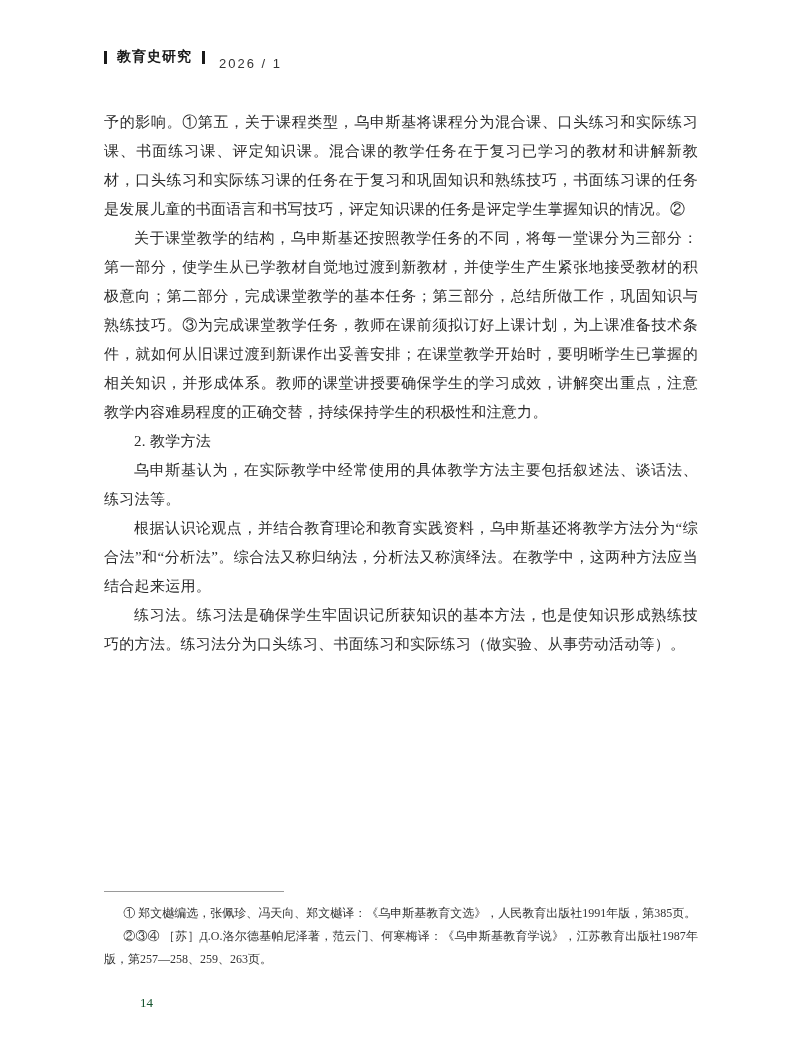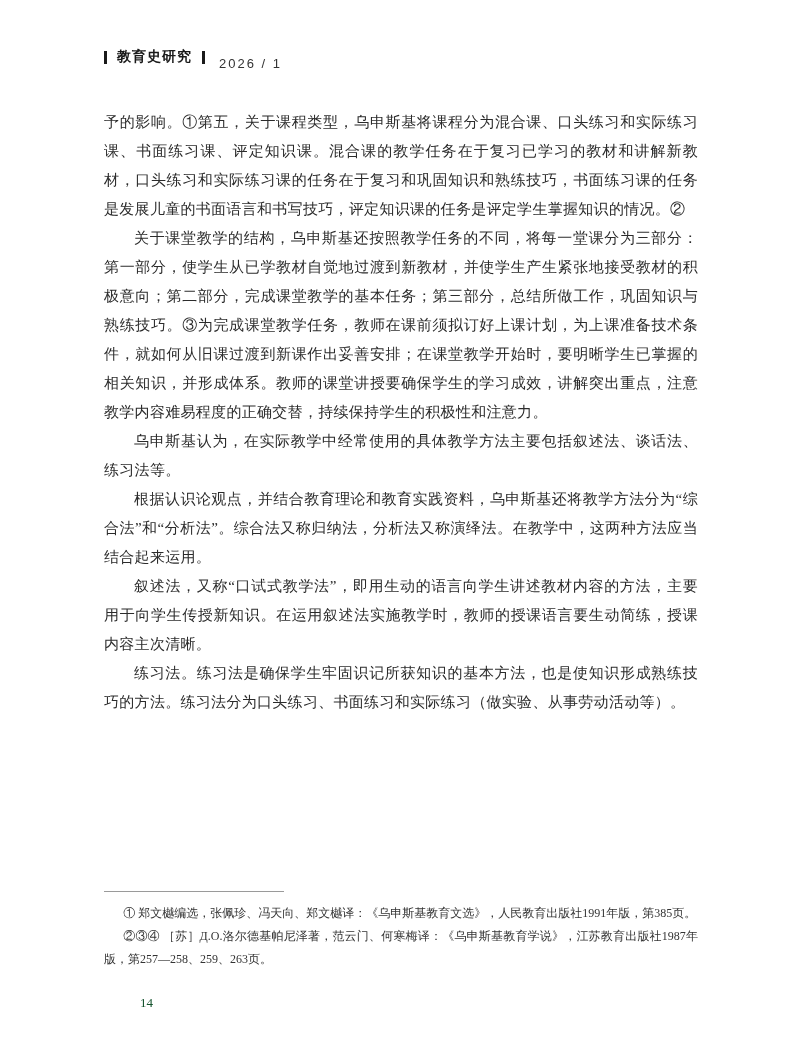--- a/index.html
+++ b/index.html
@@ -104,23 +104,23 @@
   <div class="header">
     <span class="bar"></span>
     <span class="journal">教育史研究</span>
     <span class="bar"></span>
     <span class="issue">2026 / 1</span>
   </div>
 
   <div class="body">
     <p class="para no-indent">予的影响。①第五，关于课程类型，乌申斯基将课程分为混合课、口头练习和实际练习课、书面练习课、评定知识课。混合课的教学任务在于复习已学习的教材和讲解新教材，口头练习和实际练习课的任务在于复习和巩固知识和熟练技巧，书面练习课的任务是发展儿童的书面语言和书写技巧，评定知识课的任务是评定学生掌握知识的情况。②</p>
     <p class="para">关于课堂教学的结构，乌申斯基还按照教学任务的不同，将每一堂课分为三部分：第一部分，使学生从已学教材自觉地过渡到新教材，并使学生产生紧张地接受教材的积极意向；第二部分，完成课堂教学的基本任务；第三部分，总结所做工作，巩固知识与熟练技巧。③为完成课堂教学任务，教师在课前须拟订好上课计划，为上课准备技术条件，就如何从旧课过渡到新课作出妥善安排；在课堂教学开始时，要明晰学生已掌握的相关知识，并形成体系。教师的课堂讲授要确保学生的学习成效，讲解突出重点，注意教学内容难易程度的正确交替，持续保持学生的积极性和注意力。</p>
+    <p class="para">2. 教学方法</p>
     <p class="para">乌申斯基认为，在实际教学中经常使用的具体教学方法主要包括叙述法、谈话法、练习法等。</p>
     <p class="para">根据认识论观点，并结合教育理论和教育实践资料，乌申斯基还将教学方法分为“综合法”和“分析法”。综合法又称归纳法，分析法又称演绎法。在教学中，这两种方法应当结合起来运用。</p>
-    <p class="para">叙述法，又称“口试式教学法”，即用生动的语言向学生讲述教材内容的方法，主要用于向学生传授新知识。在运用叙述法实施教学时，教师的授课语言要生动简练，授课内容主次清晰。</p>
     <p class="para">练习法。练习法是确保学生牢固识记所获知识的基本方法，也是使知识形成熟练技巧的方法。练习法分为口头练习、书面练习和实际练习（做实验、从事劳动活动等）。</p>
   </div>
 
   <div class="footnotes">
     <div class="fn-rule"></div>
     <p class="fn">① 郑文樾编选，张佩珍、冯天向、郑文樾译：《乌申斯基教育文选》，人民教育出版社1991年版，第385页。</p>
     <p class="fn">②③④ ［苏］Д.О.洛尔德基帕尼泽著，范云门、何寒梅译：《乌申斯基教育学说》，江苏教育出版社1987年版，第257—258、259、263页。</p>
   </div>
 
   <div class="page-number">14</div>

